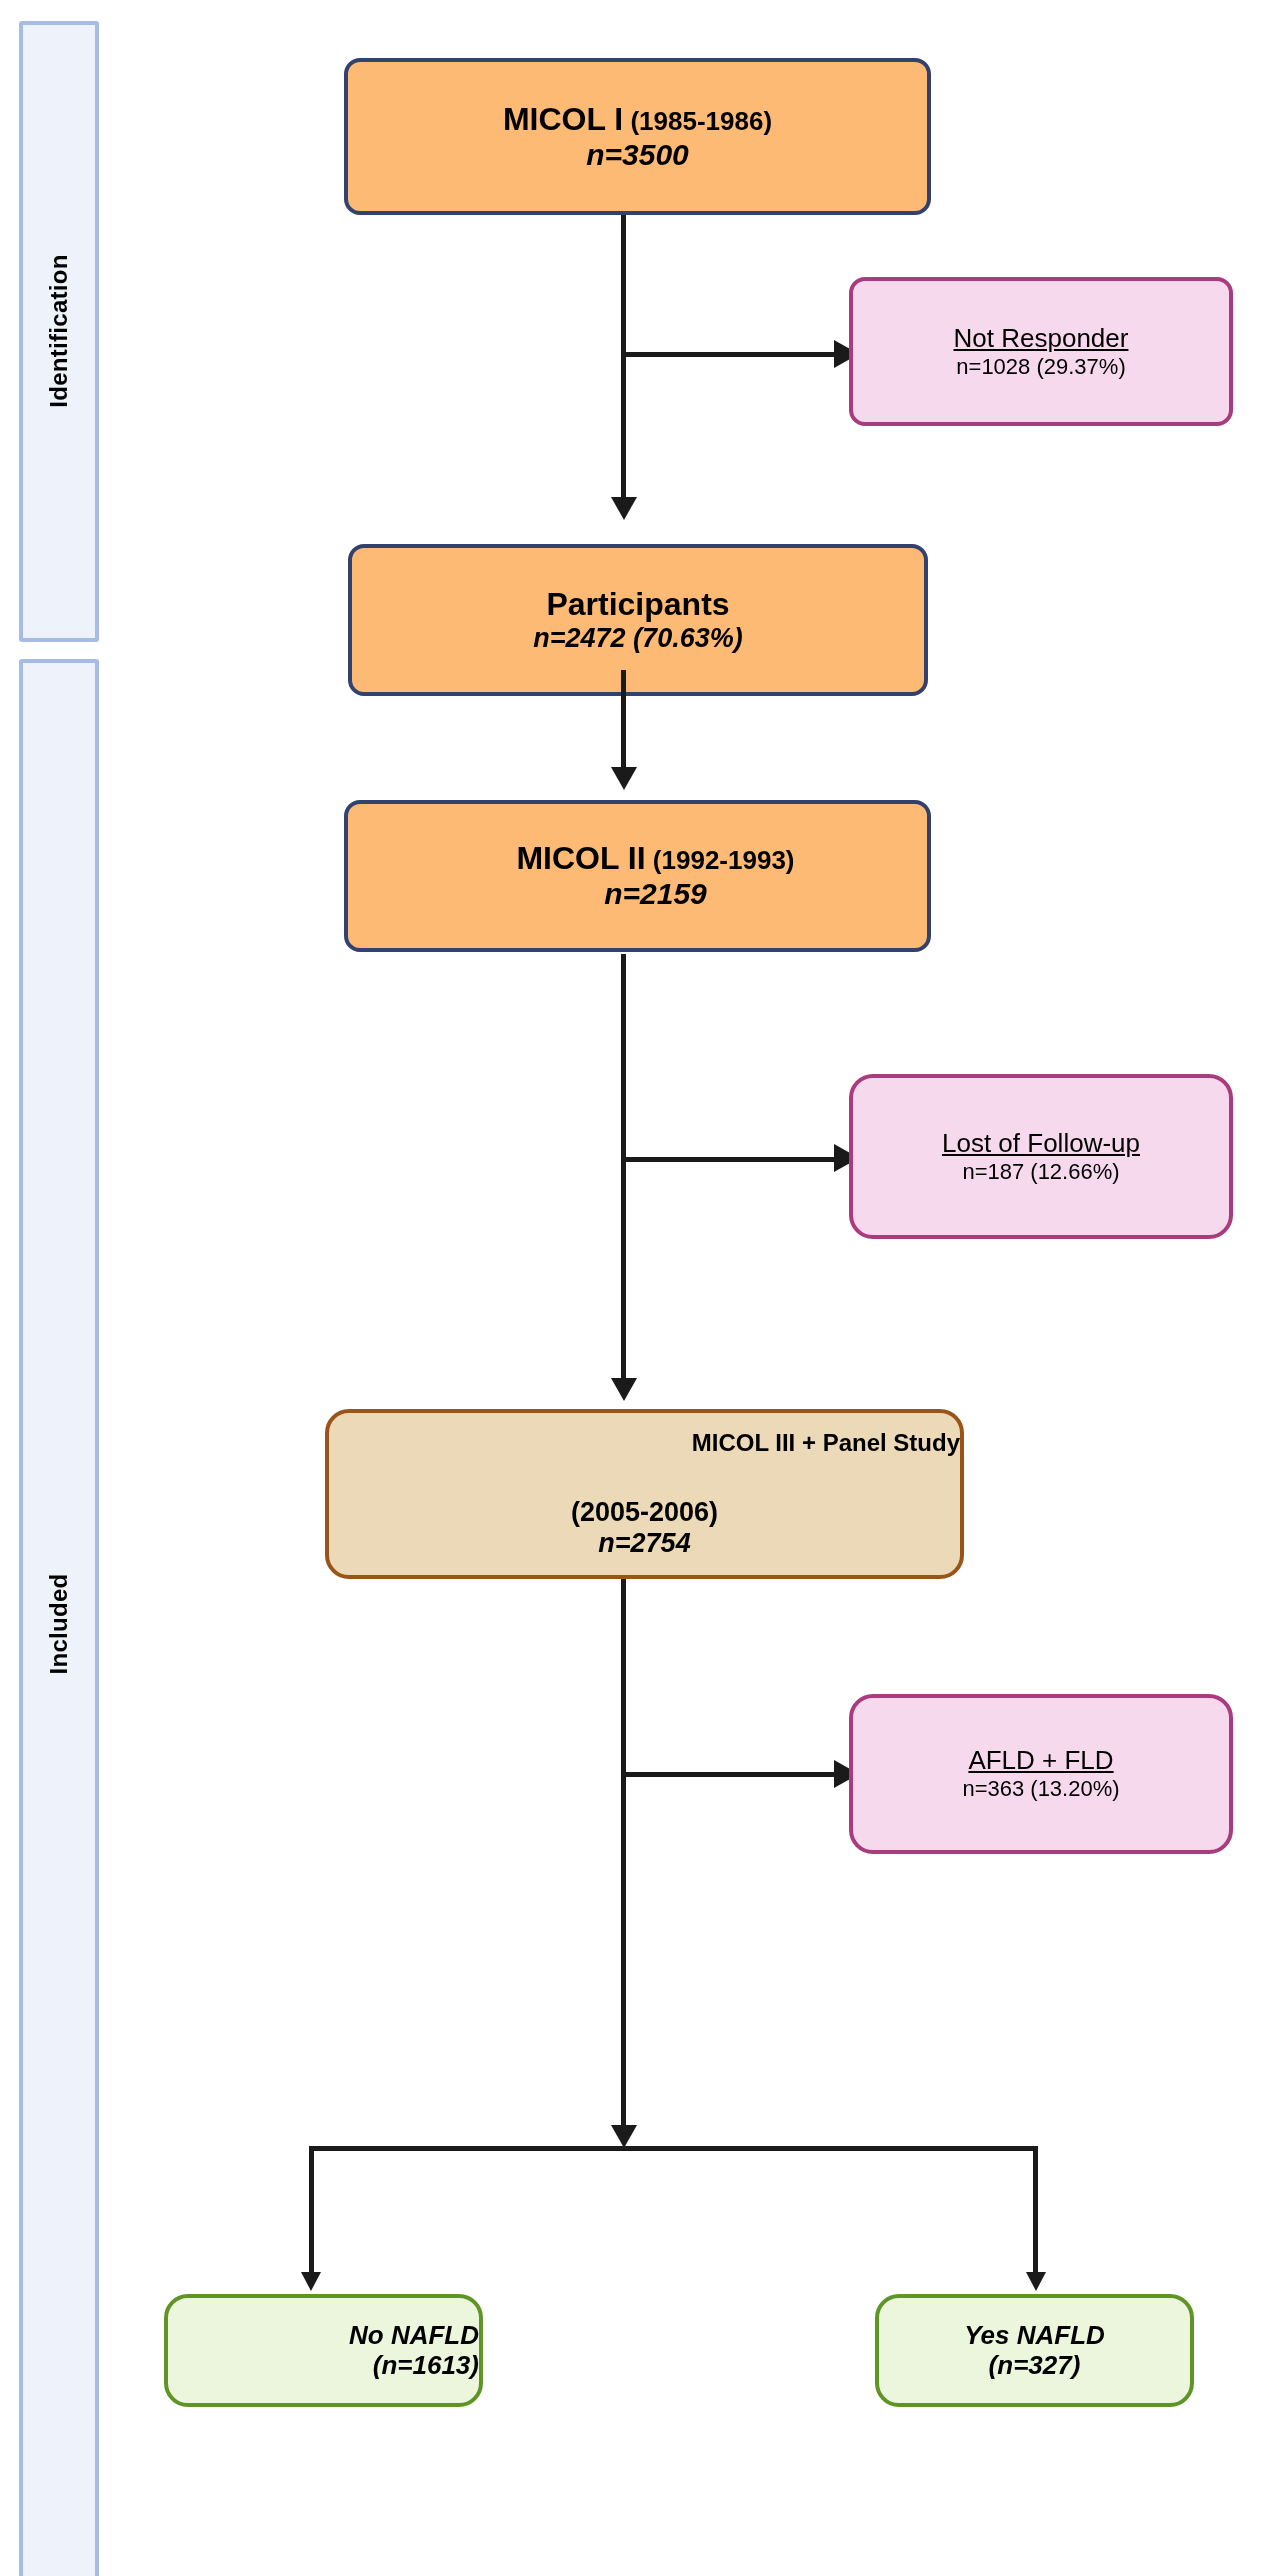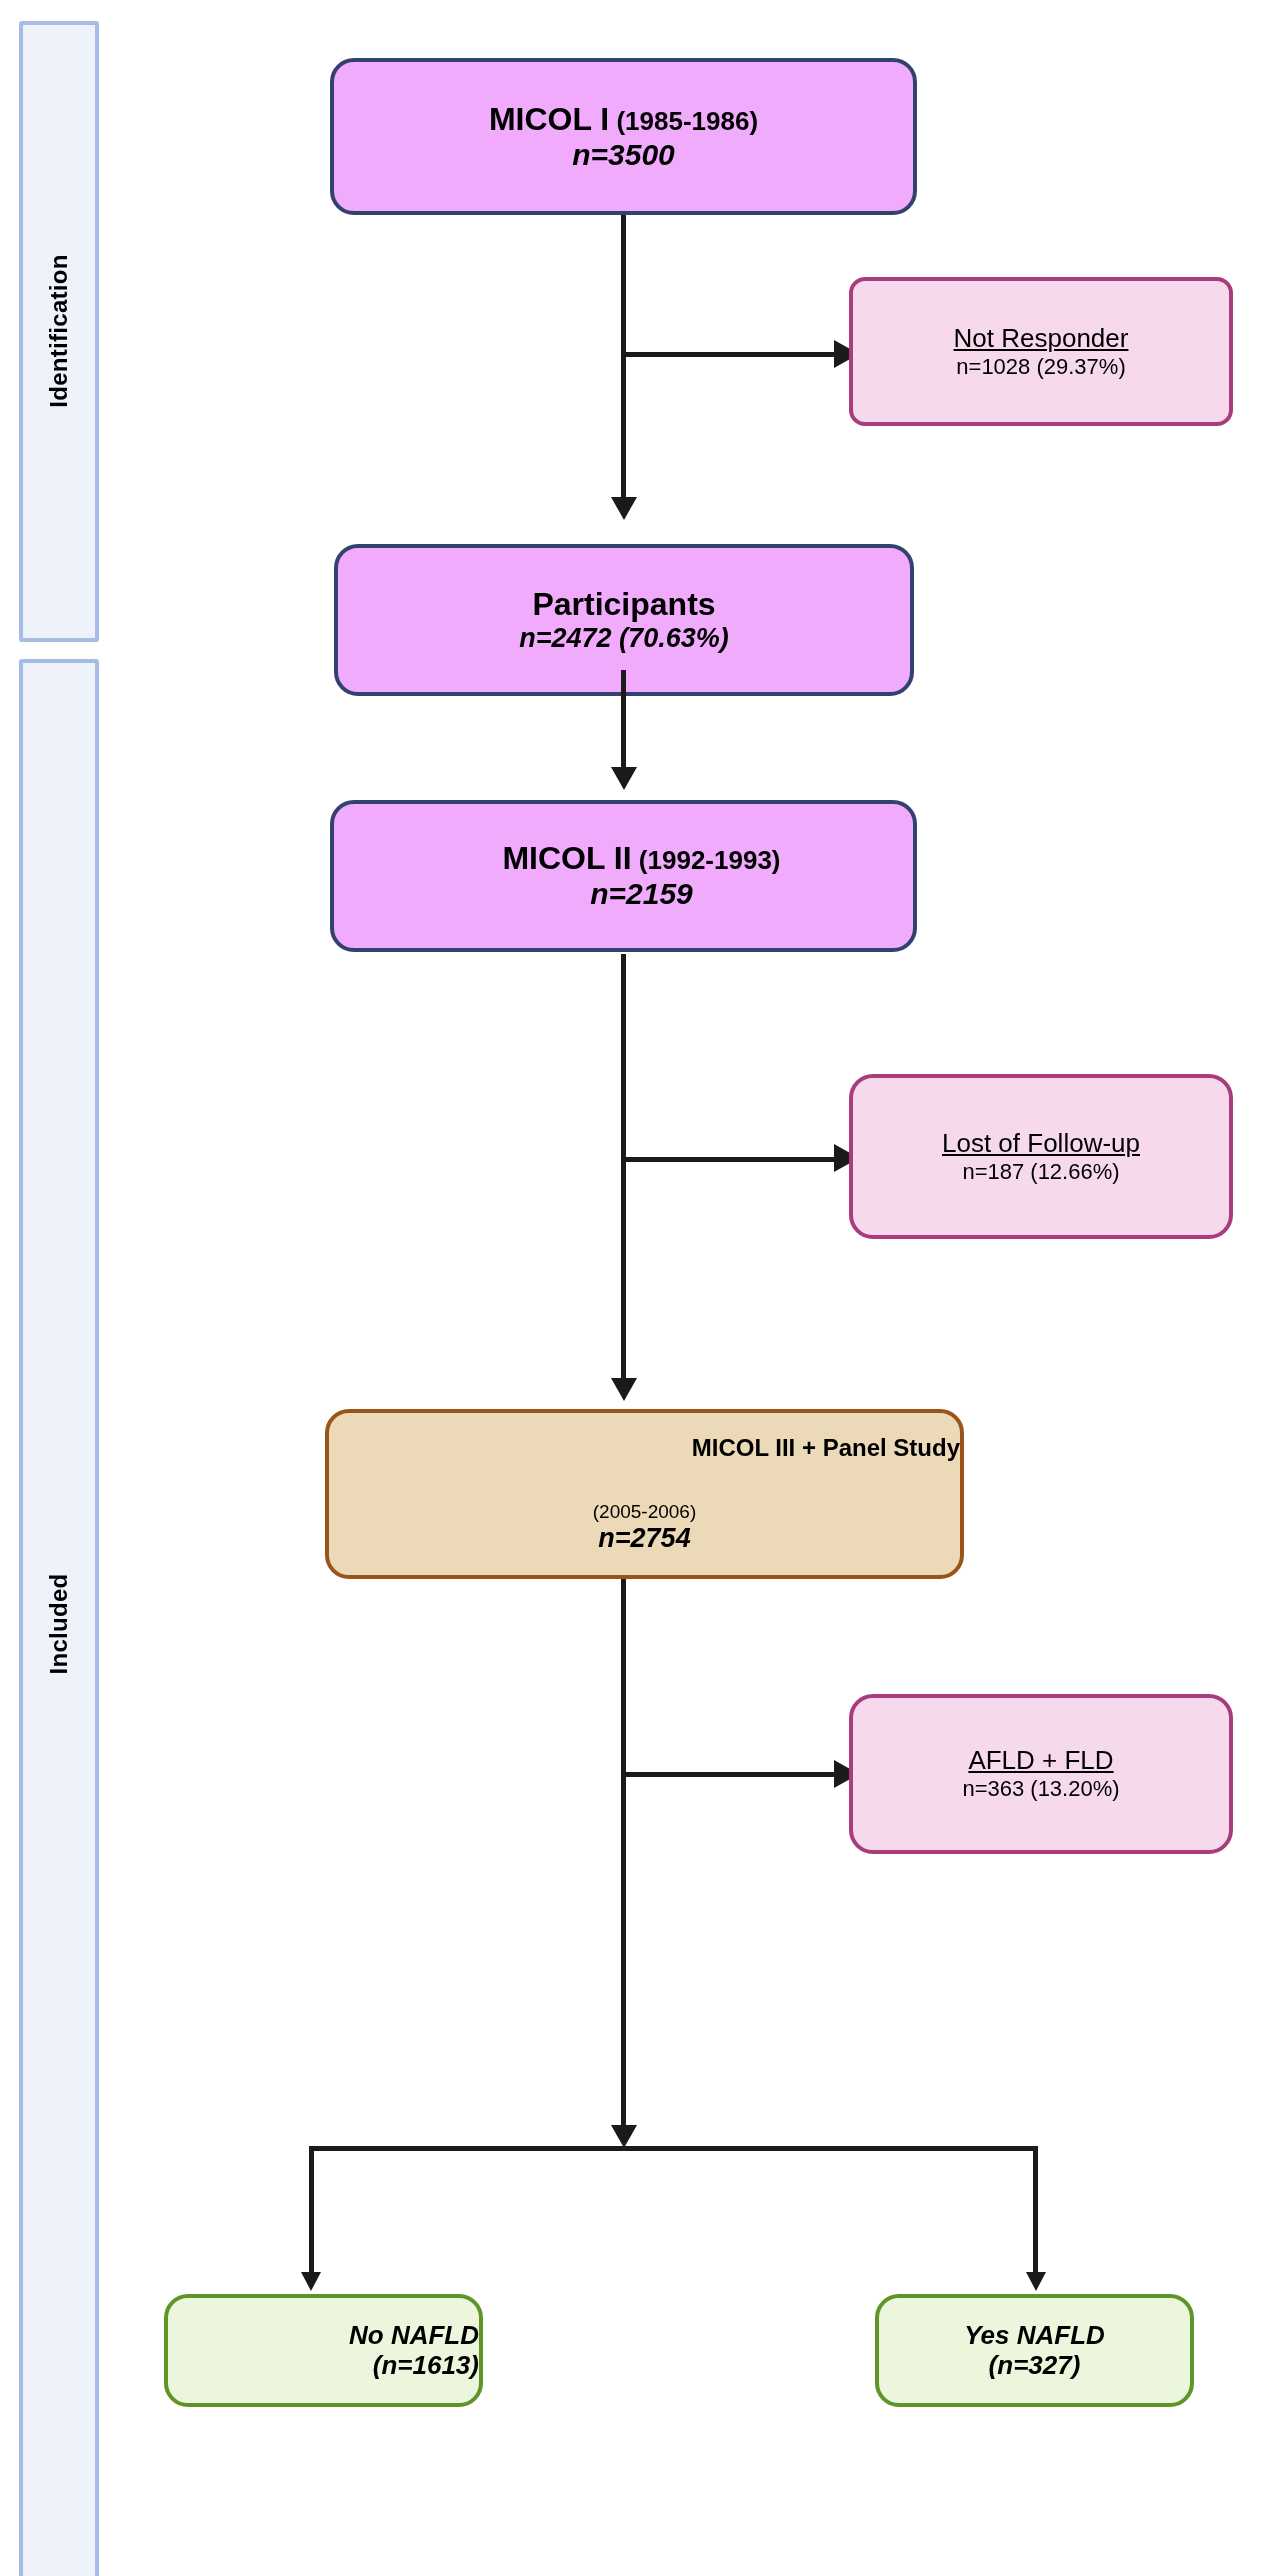--- a/index.html
+++ b/index.html
@@ -29,42 +29,43 @@
     box-sizing:border-box;
     display:flex;flex-direction:column;
     align-items:center;justify-content:center;
     text-align:center;
     color:#000000;
     line-height:1.15;
   }
   .node .ln{display:block;width:100%;}
 
   .node.blue{
-    background:#f0abfc;
+    background:#fdba74;
     border:4.6px solid #33416e;
-    border-radius:24px;
+    border-radius:16px;
+    margin-left:14px;
   }
   .node.orange{
     background:#ecd9b8;
     border:4.6px solid #99541a;
     border-radius:24px;
   }
   .node.green{
     background:#ecf6dc;
     border:4.6px solid #5f9426;
     border-radius:24px;
   }
   .node.pink{
     background:#f7d9ee;
     border:4.6px solid #a93c7c;
     border-radius:24px;
   }
 
   .t-big{font-size:32px;font-weight:bold;}
-  .t-mid{font-size:19px;font-weight:normal;margin-top:40px;}
+  .t-mid{font-size:27px;font-weight:bold;margin-top:40px;}
   .t-ital{font-size:30px;font-weight:bold;font-style:italic;}
   .t-ital-sm{font-size:27px;font-weight:bold;font-style:italic;}
   .t-plain{font-size:22px;font-weight:normal;}
   .t-under{font-size:26px;font-weight:normal;text-decoration:underline;}
   .t-green{font-size:26px;font-weight:bold;font-style:italic;}
 
   .inline-reg{font-size:26px;font-weight:bold;}
 
   
   .vline{position:absolute;background:#1a1a1a;width:4.6px;}

